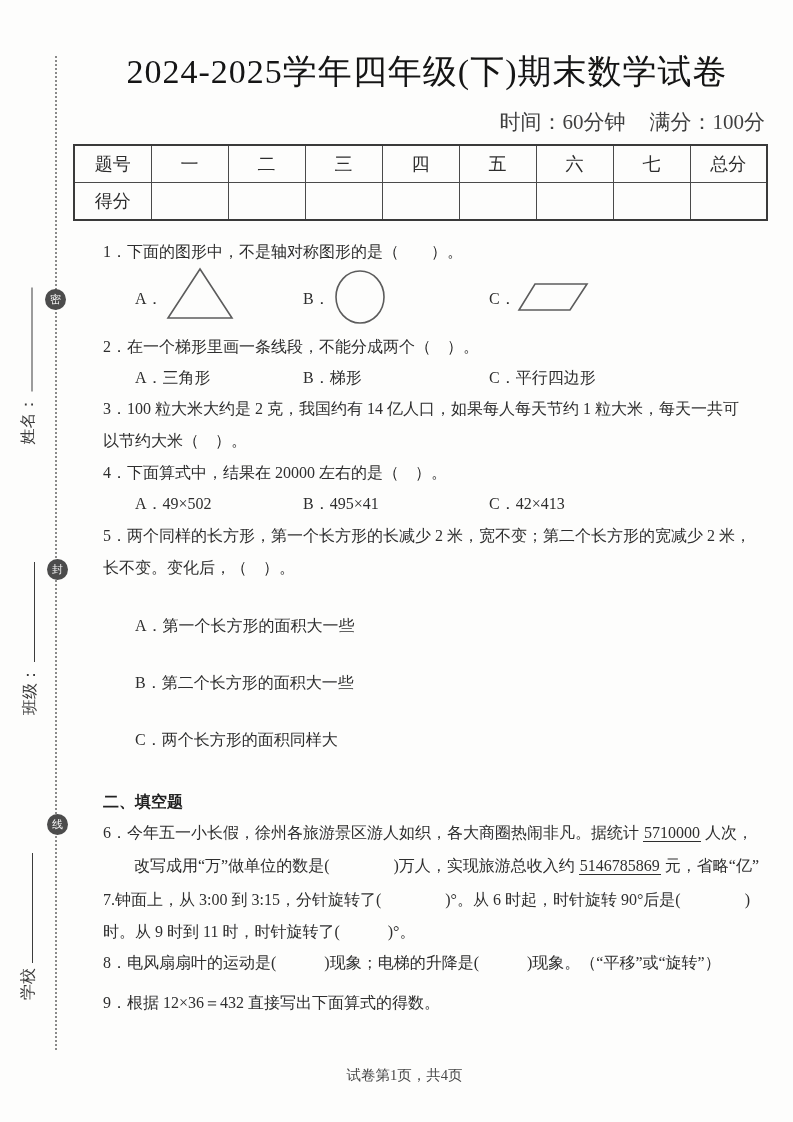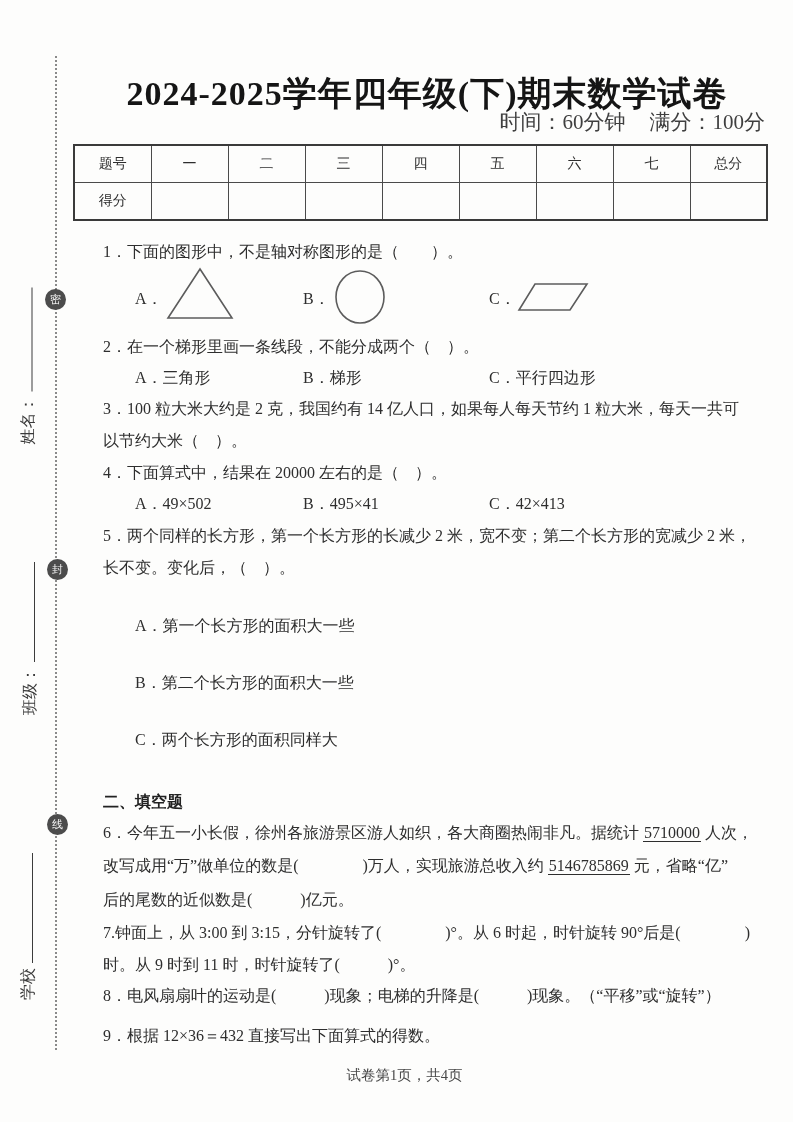--- a/index.html
+++ b/index.html
@@ -13,38 +13,38 @@
   .seal-dotted{position:absolute;left:55px;top:56px;height:994px;width:0;
     border-left:2px dotted #8a8a8a;}
   .seal-badge{position:absolute;width:21px;height:21px;border-radius:50%;
     background:#4c4c4c;color:#f5f5f5;font-size:11px;line-height:21px;
     text-align:center;font-family:"Liberation Sans",sans-serif;}
   .seal-label{position:absolute;height:22px;line-height:22px;font-size:16px;
     color:#3a3a3a;transform:rotate(-90deg);white-space:nowrap;}
   .seal-blank{display:inline-block;height:13px;border-bottom:1.5px solid #3c3c3c;
     margin-left:5px;vertical-align:baseline;}
   
-  .title{position:absolute;left:103px;top:71px;width:648px;text-align:center;
-    font-size:34px;font-weight:700;color:#151515;letter-spacing:1px;white-space:nowrap;}
+  .title{position:absolute;left:103px;top:49px;width:648px;text-align:center;
+    font-size:34px;font-weight:400;color:#151515;letter-spacing:1px;white-space:nowrap;}
   .meta{position:absolute;right:28px;top:108px;font-size:21px;color:#3f3f3f;}
   .meta .gap{display:inline-block;width:24px;}
   
   .score-table{position:absolute;left:73px;top:144px;border-collapse:collapse;
     table-layout:fixed;width:695px;}
   .score-table td{border:1.5px solid #4a4a4a;height:36px;text-align:center;
-    font-size:14px;color:#2d2d2d;padding:0;}
+    font-size:18px;color:#2d2d2d;padding:0;}
   .score-table{border:2px solid #3a3a3a;}
   
   .content{position:absolute;left:103px;top:237px;width:668px;}
   .sec-heading{height:29px;line-height:29px;font-weight:700;color:#222;}
   .sec2{margin-top:32px;}
   .line{height:32px;line-height:32px;white-space:nowrap;}
   .h31{height:31px;line-height:31px;}
   .h33{height:33px;line-height:33px;}
-  .h34{height:34px;line-height:34px;}
+  .h34{height:34px;line-height:34px;margin-left:31px;}
   .opt-row{position:relative;height:31px;line-height:31px;}
   .opt-a{position:absolute;left:32px;white-space:nowrap;}
   .opt-b{position:absolute;left:200px;white-space:nowrap;}
   .opt-c{position:absolute;left:386px;white-space:nowrap;}
   .shape-row{position:relative;height:64px;}
   .shape-label{position:absolute;top:22px;font-size:16px;}
   .shape{position:absolute;}
   .stacked-opt{height:31px;line-height:31px;padding-left:32px;white-space:nowrap;margin-top:26px;}
   .u-num{border-bottom:1.5px solid #2e2e2e;padding:0 1px;}
   .q9-line{margin-top:8px;}
@@ -143,21 +143,20 @@
   <div class="line">5．两个同样的长方形，第一个长方形的长减少 2 米，宽不变；第二个长方形的宽减少 2 米，</div>
   <div class="line">长不变。变化后，（　）。</div>
   <div class="stacked-opt">A．第一个长方形的面积大一些</div>
   <div class="stacked-opt">B．第二个长方形的面积大一些</div>
   <div class="stacked-opt">C．两个长方形的面积同样大</div>
 
   <div class="sec-heading sec2">二、填空题</div>
 
   <div class="line h33"><span>6．今年五一小长假，徐州各旅游景区游人如织，各大商圈热闹非凡。据统计 </span><span class="u-num">5710000</span><span> 人次，</span></div>
   <div class="line h34"><span>改写成用“万”做单位的数是(　　　　)万人，实现旅游总收入约 </span><span class="u-num">5146785869</span><span> 元，省略“亿”</span></div>
-  <div class="line h33">后的尾数的近似数是(　　　)亿元。</div>
 
   <div class="line h33">7.钟面上，从 3:00 到 3:15，分针旋转了(　　　　)°。从 6 时起，时针旋转 90°后是(　　　　)</div>
   <div class="line h31">时。从 9 时到 11 时，时针旋转了(　　　)°。</div>
 
   <div class="line">8．电风扇扇叶的运动是(　　　)现象；电梯的升降是(　　　)现象。（“平移”或“旋转”）</div>
 
   <div class="line q9-line">9．根据 12×36＝432 直接写出下面算式的得数。</div>
 
 </div>
 

